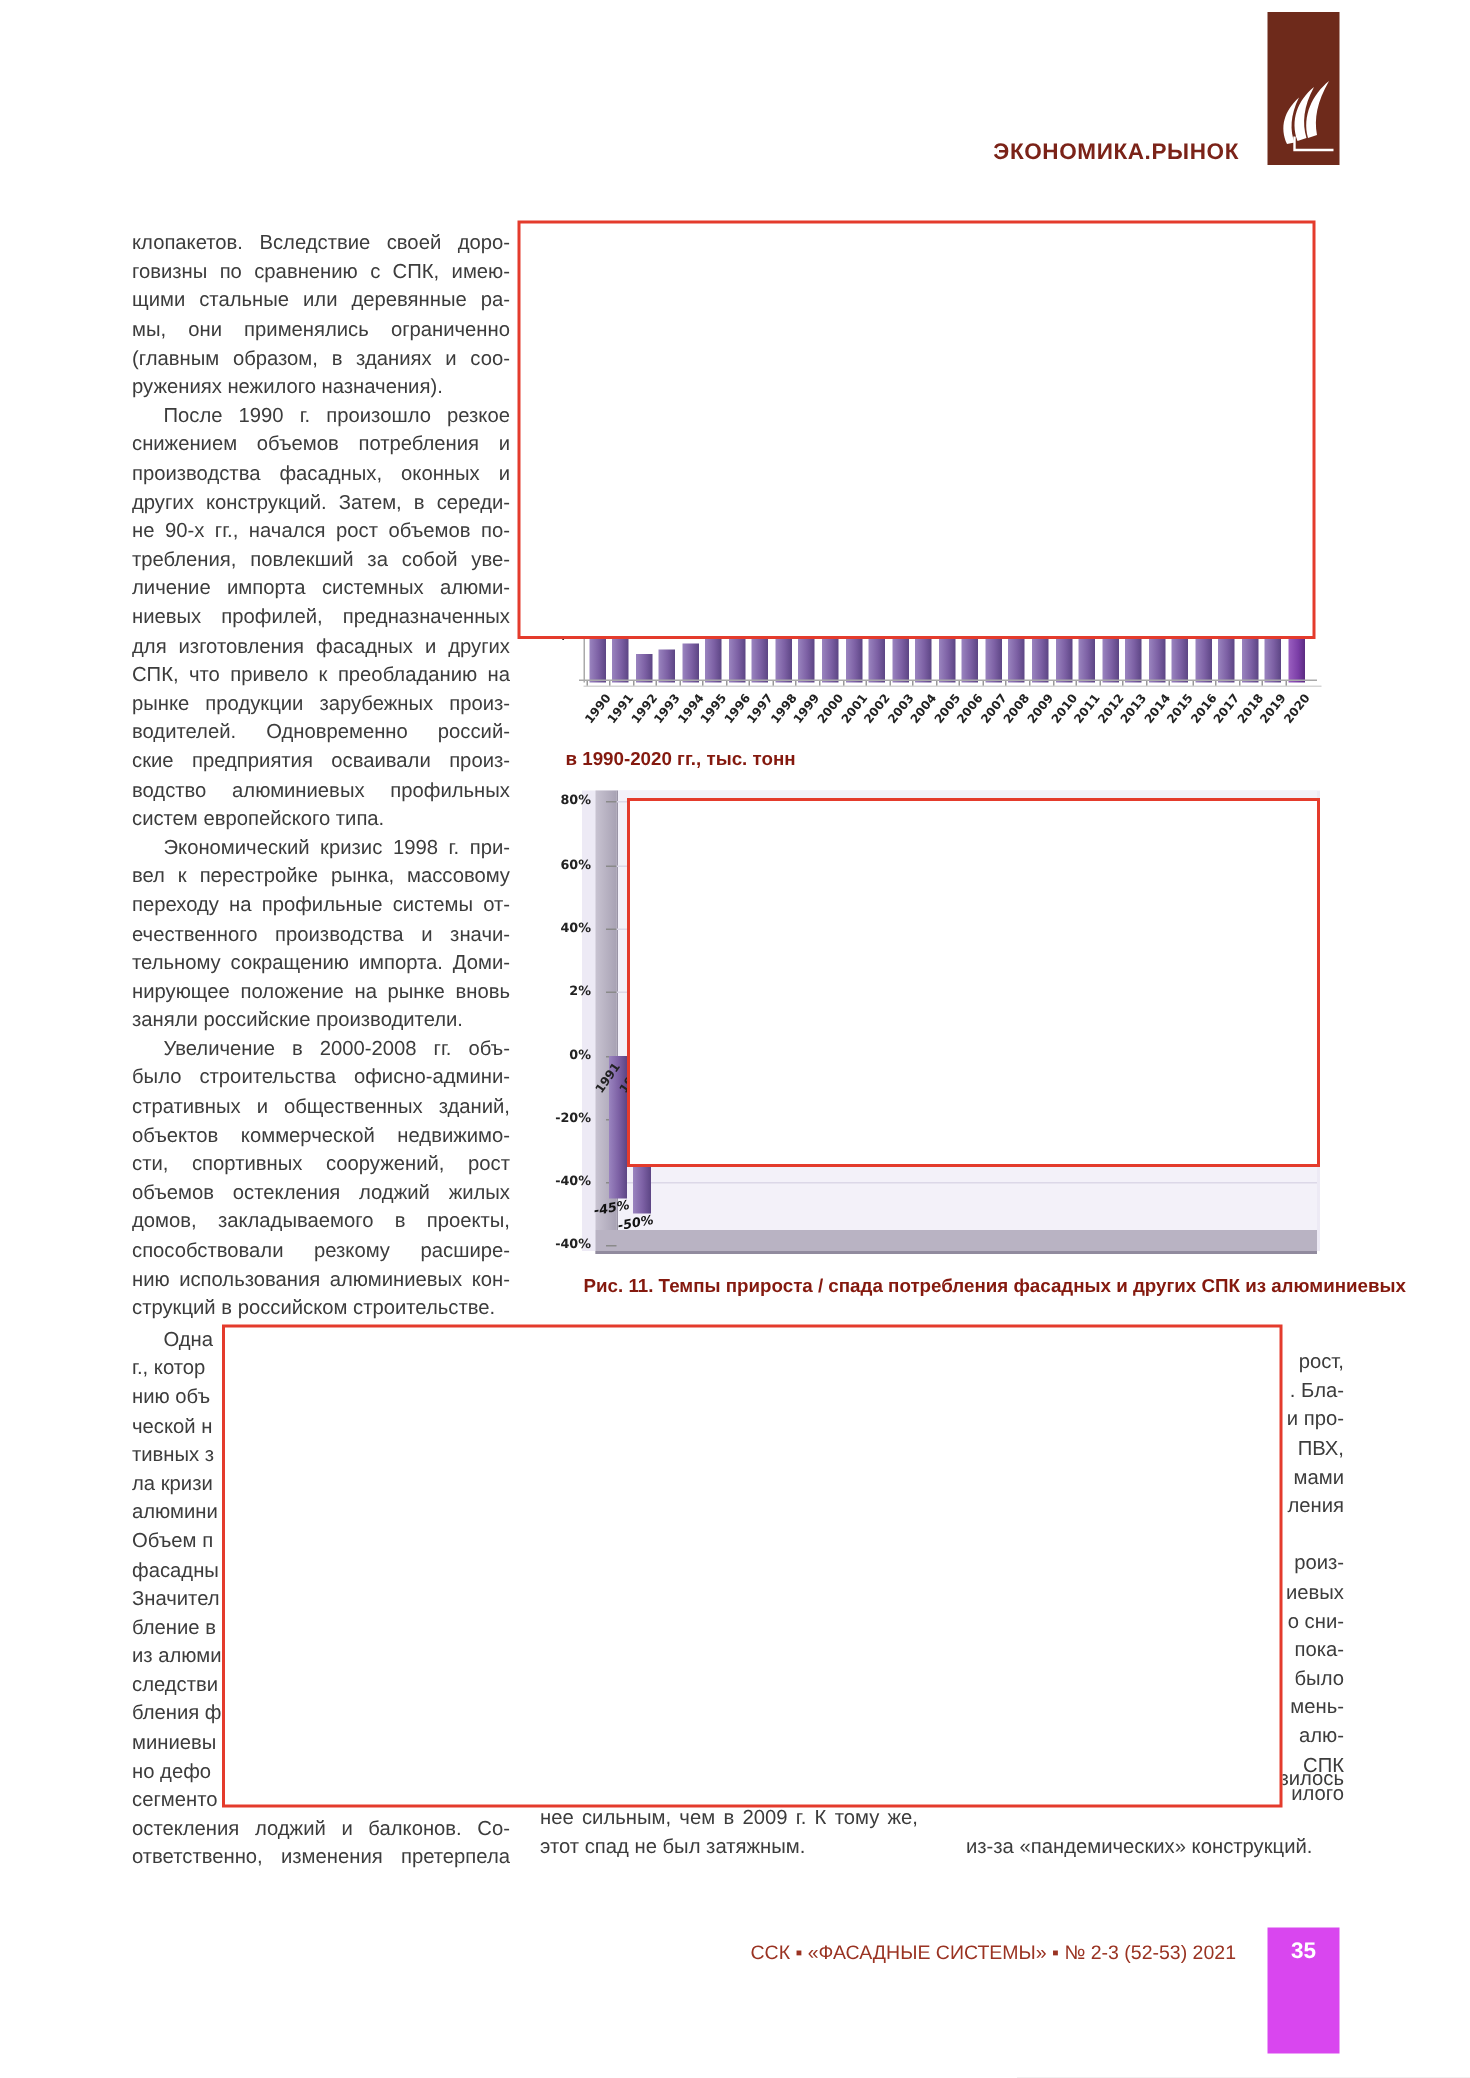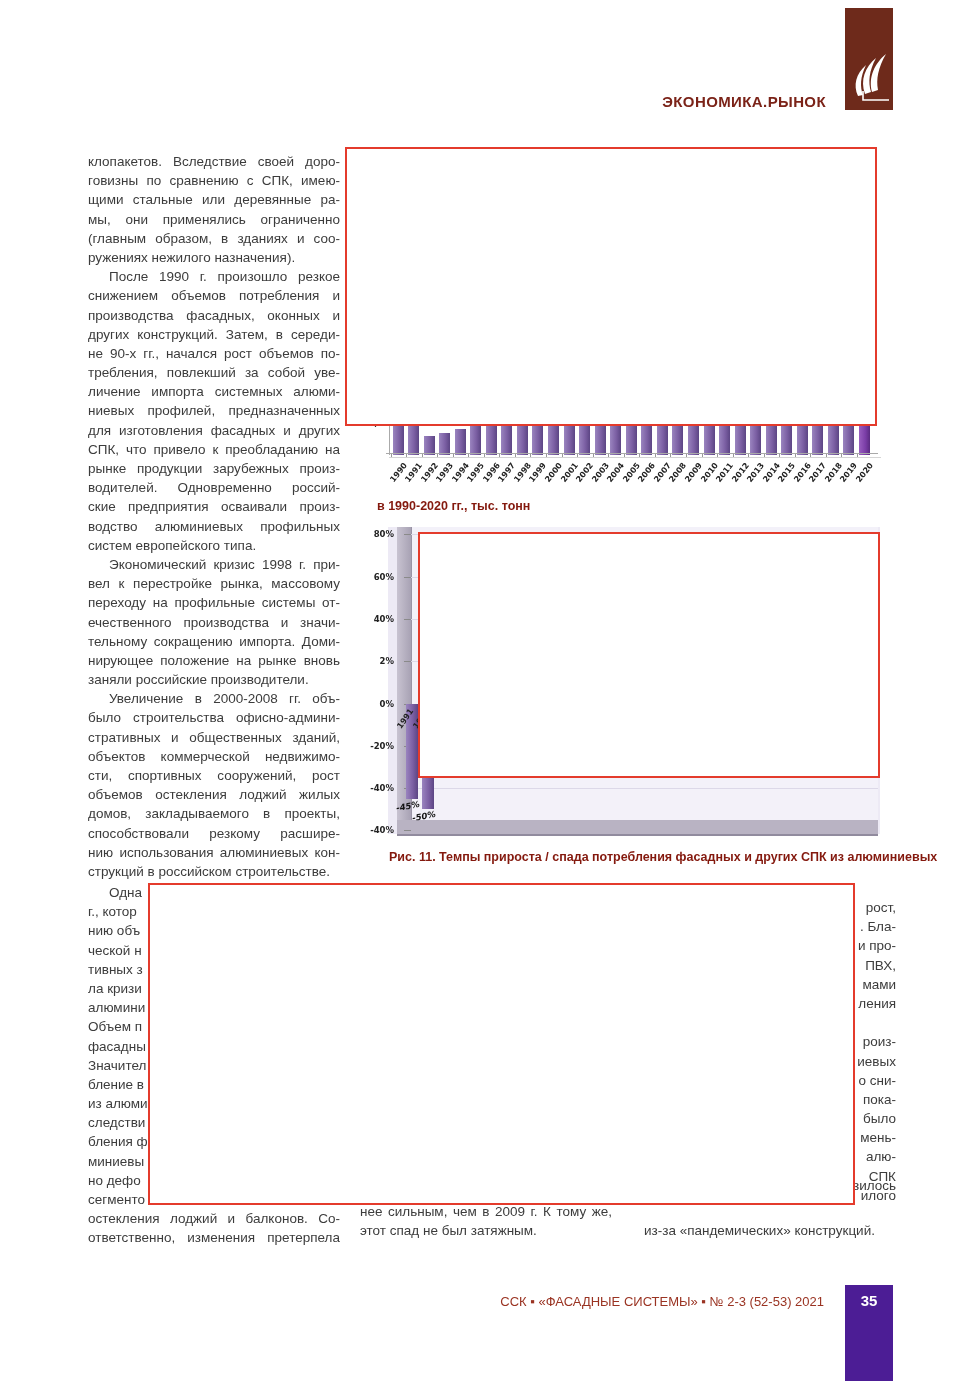--- a/index.html
+++ b/index.html
@@ -272,17 +272,17 @@
     </div>
 
   <div class="abs tl" style="left:360px;top:1202px;width:252px;">нее сильным, чем в 2009 г. К тому же,</div>
   <div class="abs tl pe" style="left:360px;top:1221px;width:252px;">этот спад не был затяжным.</div>
   <div class="abs tl" style="left:644px;top:1176px;width:252px;">назначения, которое затормозилось</div>
   <div class="abs tl pe" style="left:644px;top:1221px;width:252px;">из-за «пандемических» конструкций.</div>
 
   <div class="redbox" style="left:148px;top:883px;width:707px;height:322px;"></div>
 
   <div class="abs foot" style="right:156px;top:1294px;">ССК ▪ «ФАСАДНЫЕ СИСТЕМЫ» ▪ № 2-3 (52-53) 2021</div>
-  <div class="abs" style="left:845px;top:1285px;width:48px;height:96px;background:#4c1d95;">
+  <div class="abs" style="left:845px;top:1285px;width:48px;height:84px;background:#d946ef;">
     <div style="text-align:center;padding-top:7px;font-size:15px;font-weight:bold;color:#fff;">35</div>
   </div>
 
 </div>
 
 </body></html>

